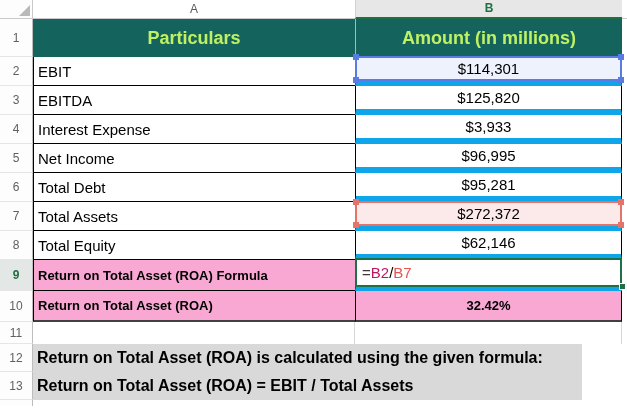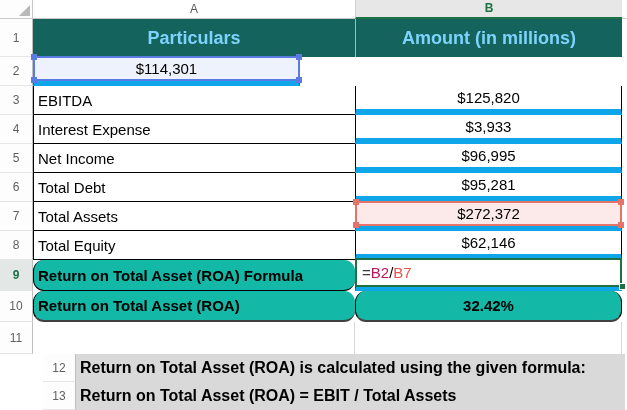--- a/index.html
+++ b/index.html
@@ -28,21 +28,21 @@
 
   
   .ca { width: 322px; display: flex; align-items: center; padding-left: 4px;
         font-size: 15px; color: #000; background: #fff; }
   .cb { width: 267px; display: flex; align-items: center; justify-content: center;
         font-size: 15px; color: #000; background: #fff; position: relative; }
   .sp { width: 5px; background: #fff; }
 
   
   .r1 { height: 38px; }
-  .teal-dark { background: #15635D; color: #7dd3fc; font-weight: bold; font-size: 18px;
+  .teal-dark { background: #15635D; color: #bef264; font-weight: bold; font-size: 18px;
                justify-content: center; padding-left: 0; }
   .r1 .cb.teal-dark { border-left: 1px solid #9FBDBA; }
 
   
   .rdata { height: 29px; }
   .tA { border-left: 1px solid #000; border-bottom: 1px solid #000; }
   .tB { border-left: 1px solid #000; border-right: 1px solid #000; border-bottom: 6px solid #0ea5e9; }
 
   
   .selbox { position: absolute; left: -1px; top: -1px; right: -1px; bottom: -1px; z-index: 2; }
@@ -50,37 +50,37 @@
   .selbox.red  { border: 2px solid #E5736A; background: #FBEAE9; }
   .hndl { position: absolute; width: 6px; height: 6px; }
   .blue .hndl { background: #5A7CE2; }
   .red  .hndl { background: #E5736A; }
   .h-tl { left: -4px; top: -4px; } .h-tr { right: -4px; top: -4px; }
   .h-bl { left: -4px; bottom: -4px; } .h-br { right: -4px; bottom: -4px; }
   .selval { position: relative; z-index: 3; }
 
   
   .r9, .r10 { height: 31px; }
-  .teal-band { background: #14b8a6; font-weight: bold; font-size: 15px; color: #000; border-radius: 11px; }
+  .teal-band { background: #f9a8d4; font-weight: bold; font-size: 13px; color: #000; }
   .editbox { position: absolute; left: -1px; top: -2px; right: -1px; bottom: -2px;
              border: 2px solid #1E7145; background: #fff; z-index: 4;
              display: flex; align-items: center; padding-left: 5px; font-size: 15px; }
   .fillhndl { position: absolute; right: -5px; bottom: -5px; width: 7px; height: 7px;
               background: #1E7145; border: 1px solid #fff; z-index: 5; }
   .f-eq { color: #3A3A3A; } .f-b2 { color: #be185d; } .f-op { color: #000; } .f-b7 { color: #E8544C; }
   .r10 .cb { font-weight: bold; }
   .r10 .tA, .r10 .tB { border-bottom: 2px solid #404040; }
 
   
-  .r11 { height: 32px; }
+  .r11 { height: 22px; }
   .r11 .ca { border-right: 1px solid #D8D8D8; }
   .r11 .cb { border-right: 1px solid #D8D8D8; }
 
   
-  .rnote { height: 28px; padding-left: 43px; }
+  .rnote { height: 28px; }
   .noteband { width: 549px; display: flex; align-items: center; padding-left: 4px;
               background: #D9D9D9; font-weight: bold; font-size: 16px; color: #000; }
   .r12 { margin-top: 0; }
   .stub { height: 6px; }
   .stub .rh { border-bottom: none; }
 </style>
 </head>
 <body>
 
 <div class="stage">
@@ -96,20 +96,21 @@
 
   <div class="frow r1">
     <div class="rh">1</div>
     <div class="ca teal-dark">Particulars</div>
     <div class="cb teal-dark">Amount (in millions)</div>
     <div class="sp"></div>
   </div>
 
   <div class="frow rdata">
     <div class="rh">2</div>
+    <div class="ca tA">EBIT</div>
     <div class="cb tB">
       <div class="selbox blue">
         <span class="hndl h-tl"></span>
         <span class="hndl h-tr"></span>
         <span class="hndl h-bl"></span>
         <span class="hndl h-br"></span>
       </div>
       <span class="selval">$114,301</span>
     </div>
     <div class="sp"></div>

